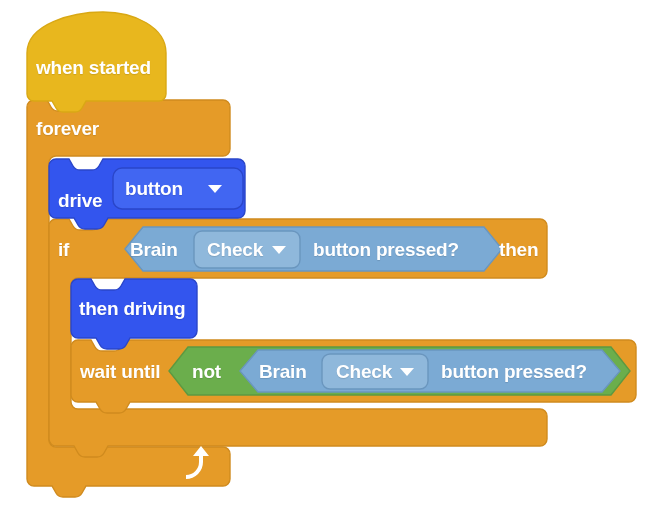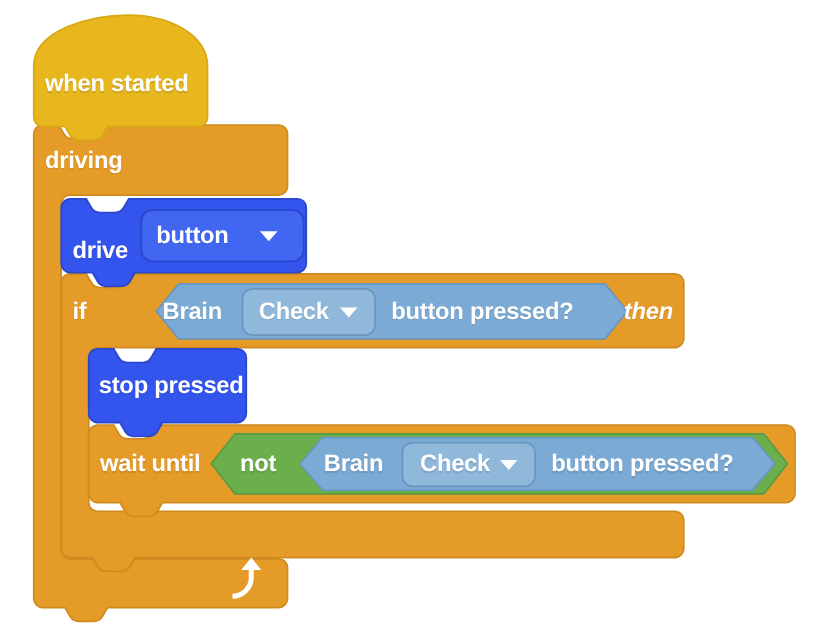--- a/index.html
+++ b/index.html
@@ -216,41 +216,41 @@
         L 203 456
         L 203 462
         a 17 17 0 0 1 -17 17
         Z" fill="#ffffff"></path>
     </g>
 
   </svg>
 
   <span class="blk-label" style="left:36px; top:58px;">when started</span>
 
-  <span class="blk-label" style="left:36px; top:119px;">driving</span>
+  <span class="blk-label" style="left:36px; top:119px;">forever</span>
 
   <span class="blk-label" style="left:58px; top:179px;margin-top:12px;">drive</span>
 
   <span class="blk-label" style="left:125px; top:179px;">button</span>
 
   <span class="dd-caret" style="left:208px; top:185px;"></span>
 
   <span class="blk-label" style="left:58px; top:240px;text-align:center;">if</span>
 
   <span class="blk-label" style="left:130px; top:240px;">Brain</span>
 
   <span class="blk-label" style="left:207px; top:240px;">Check</span>
 
   <span class="dd-caret" style="left:272px; top:246px;"></span>
 
   <span class="blk-label" style="left:313px; top:240px;">button pressed?</span>
 
-  <span class="blk-label" style="left:499px; top:240px;font-style:italic;">then</span>
-
-  <span class="blk-label" style="left:79px; top:299px;">stop pressed</span>
+  <span class="blk-label" style="left:499px; top:240px;">then</span>
+
+  <span class="blk-label" style="left:79px; top:299px;">then driving</span>
 
   <span class="blk-label" style="left:80px; top:362px;">wait until</span>
 
   <span class="blk-label" style="left:192px; top:362px;text-align:right;">not</span>
 
   <span class="blk-label" style="left:259px; top:362px;">Brain</span>
 
   <span class="blk-label" style="left:336px; top:362px;">Check</span>
 
   <span class="dd-caret" style="left:400px; top:368px;"></span>

